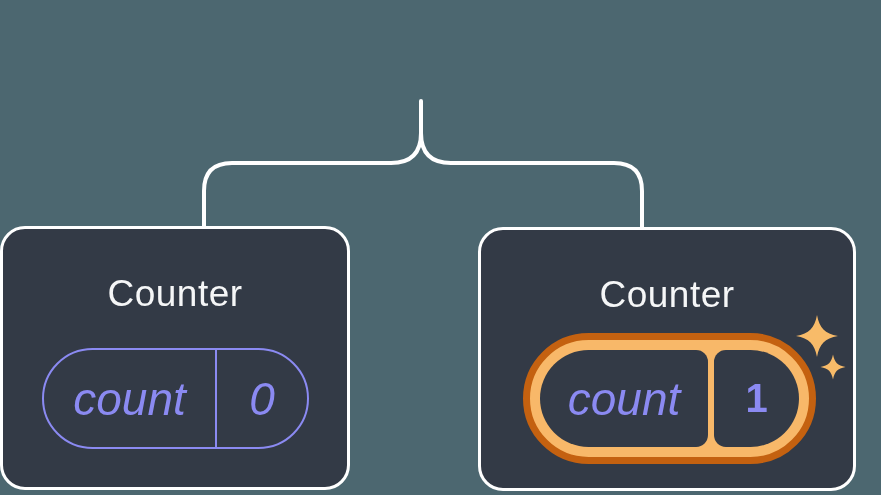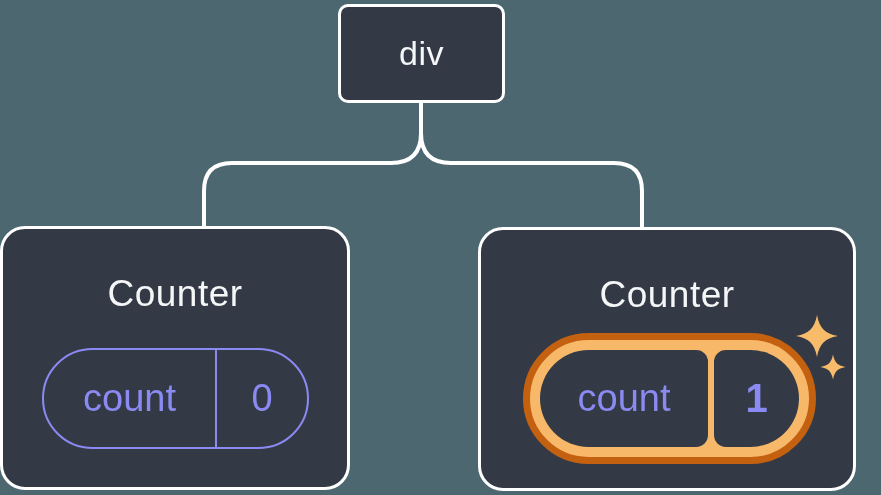--- a/index.html
+++ b/index.html
@@ -58,21 +58,21 @@
   }
   .pill-plain .cell-key{
     flex:0 0 173px;
     border-right:2px solid var(--state-purple);
     display:flex;align-items:center;justify-content:center;
   }
   .pill-plain .cell-val{
     flex:1;
     display:flex;align-items:center;justify-content:center;
   }
-  .state-text{color:var(--state-purple);font-size:38px;}
+  .state-text{color:var(--state-purple);font-size:46px;font-style:italic;}
   
   .pill-highlight{
     position:absolute;left:42px;top:103px;
     width:293px;height:131px;
     background:var(--highlight-orange-light);
     border:7px solid var(--highlight-orange-dark);
     border-radius:66px;
   }
   .pill-highlight-inner{
     display:flex;gap:6px;
@@ -92,23 +92,20 @@
 <body>
 
 <div class="canvas">
 
   <svg class="connector" width="881" height="495" viewBox="0 0 881 495" fill="none">
     <path d="M421 101 L421 137" stroke="#ffffff" stroke-width="4" stroke-linecap="round"></path>
     <path d="M421 133 Q421 163 391 163 L232 163 Q204 163 204 191 L204 228" stroke="#ffffff" stroke-width="4" stroke-linecap="round"></path>
     <path d="M421 133 Q421 163 451 163 L614 163 Q642 163 642 191 L642 229" stroke="#ffffff" stroke-width="4" stroke-linecap="round"></path>
   </svg>
 
-  <div class="node root-node">
-    <span class="root-label">div</span>
-  </div>
 
   <div class="node counter-node counter-left">
     <div class="node-title">Counter</div>
     <div class="pill-plain">
       <div class="cell-key">
         <span class="state-text">count</span>
       </div>
       <div class="cell-val">
         <span class="state-text">0</span>
       </div>

